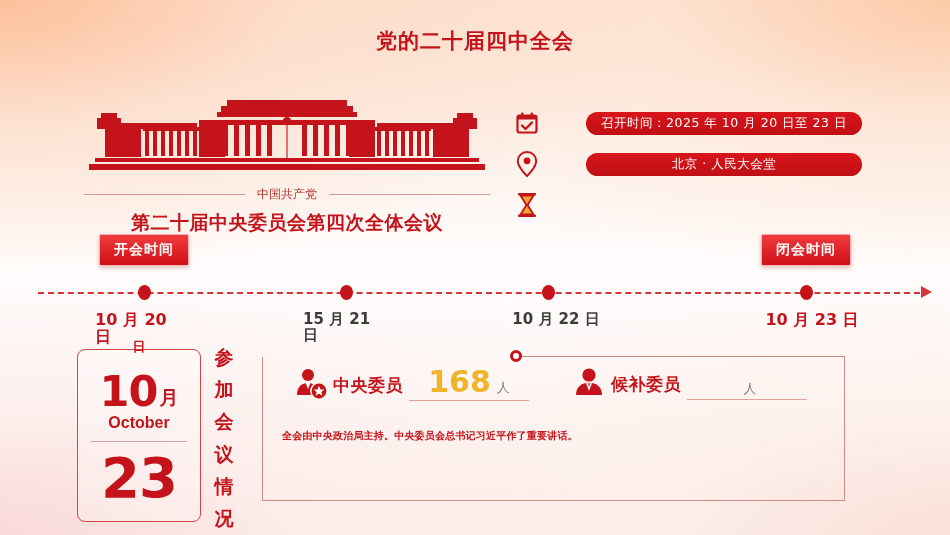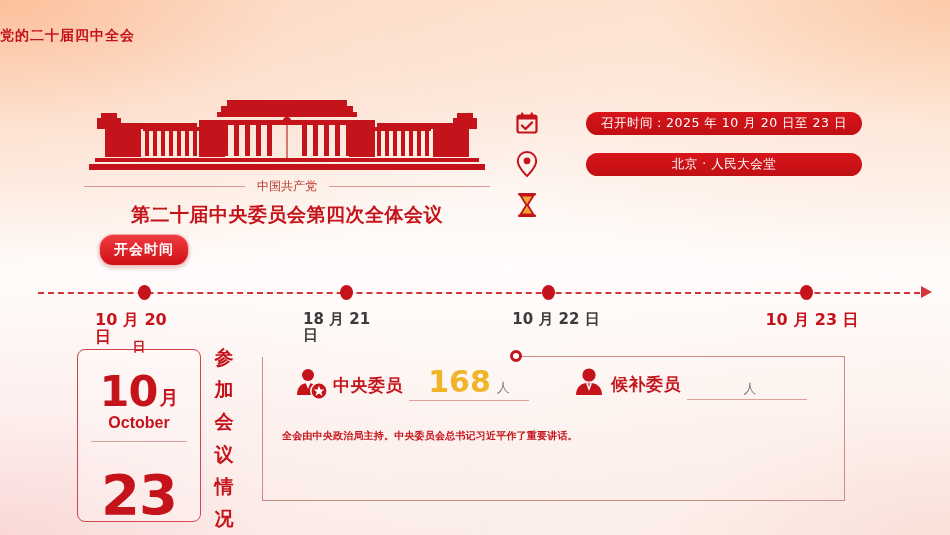--- a/index.html
+++ b/index.html
@@ -14,30 +14,30 @@
     background:
       radial-gradient(120% 90% at 0% 0%, rgba(252,190,152,0.95) 0%, rgba(253,214,190,0.55) 26%, rgba(255,245,240,0.0) 58%),
       radial-gradient(120% 90% at 100% 0%, rgba(252,200,164,0.92) 0%, rgba(254,224,203,0.5) 26%, rgba(255,246,241,0.0) 58%),
       radial-gradient(100% 80% at 0% 100%, rgba(248,206,206,0.65) 0%, rgba(253,232,232,0.35) 30%, rgba(255,250,248,0) 62%),
       radial-gradient(100% 80% at 100% 100%, rgba(249,214,206,0.6) 0%, rgba(254,236,230,0.3) 30%, rgba(255,250,248,0) 62%),
       linear-gradient(180deg,#fde5d6 0%,#fdf2ec 26%,#fffdfc 50%,#fdf4f1 78%,#fbeee9 100%);
   }
 
   
   .title{
-    position:absolute;left:0;right:0;top:27px;
-    font-size:14px;font-weight:bold;color:#c4131a;letter-spacing:1px;
+    position:absolute;left:0;right:0;top:27px;text-align:center;
+    font-size:21px;font-weight:bold;color:#c4131a;letter-spacing:1px;
     font-family:"DejaVu Sans","Liberation Sans",sans-serif;
   }
 
   
   .hall-wrap{position:absolute;left:72px;top:98px;width:430px;}
   .hall-svg{display:block;margin:0 auto;}
   .hall-caption{
-    position:relative;margin-top:0;height:20px;text-align:center;
+    position:relative;margin-top:8px;height:20px;text-align:center;
   }
   .hall-caption .line{
     position:absolute;top:50%;height:1px;background:#d89a90;
   }
   .hall-caption .line.l{left:12px;right:calc(50% + 42px);}
   .hall-caption .line.r{right:12px;left:calc(50% + 42px);}
   .hall-caption span{
     position:relative;display:inline-block;padding:0 8px;
     font-size:12px;color:#b8342b;background:transparent;
   }
@@ -68,21 +68,21 @@
   .tl-arrow{
     position:absolute;right:18px;top:50px;width:0;height:0;
     border-left:11px solid #d4333a;border-top:6px solid transparent;border-bottom:6px solid transparent;
   }
   .tl-dot{
     position:absolute;top:49px;width:13px;height:15px;margin-left:-6px;
     background:#c4131a;border-radius:50%;
   }
   .tl-badge{
     position:absolute;top:-2px;transform:translateX(-50%);
-    padding:6px 14px;border-radius:14px;
+    padding:6px 14px;border-radius:2px;
     background:linear-gradient(180deg,#ef3b3f 0%,#cf1016 100%);
     color:#fff;font-size:14px;font-weight:bold;letter-spacing:1px;
     box-shadow:0 2px 4px rgba(150,20,20,.28);
     border:1px solid rgba(255,255,255,.65);
     font-family:"DejaVu Sans","Liberation Sans",sans-serif;
   }
   .tl-label{
     position:absolute;top:76px;transform:translateX(-50%);
     width:82px;text-align:left;line-height:1.05;
     font-size:15px;font-weight:bold;color:#3b3b3b;
@@ -98,21 +98,21 @@
   }
   .cal-top{margin-top:16px;text-align:center;color:#c4131a;}
   .cal-top .big{font-size:43px;font-weight:bold;letter-spacing:-1px;vertical-align:-2px;
     font-family:"DejaVu Sans","Liberation Sans",sans-serif;}
   .cal-top .yue{font-size:19px;font-weight:bold;margin-left:2px;
     font-family:"DejaVu Sans","Liberation Sans",sans-serif;}
   .cal-en{text-align:center;color:#c4131a;font-size:16px;font-weight:bold;margin-top:-2px;}
   .cal-div{height:1px;background:#dba09e;margin:9px 13px 0;}
   .cal-day{
     text-align:center;color:#c4131a;font-size:56px;font-weight:bold;
-    margin-top:20px;letter-spacing:-1px;
+    margin-top:3px;letter-spacing:-1px;
     font-family:"DejaVu Sans","Liberation Sans",sans-serif;
   }
   .cal-tab{
     position:absolute;left:50%;top:-10px;transform:translateX(-50%);
     width:16px;height:14px;color:#c4131a;font-size:13px;font-weight:bold;
     text-align:center;line-height:14px;
     font-family:"DejaVu Sans","Liberation Sans",sans-serif;
   }
 
   
@@ -287,28 +287,29 @@
         </svg>
       </span>
     </div>
   </div>
 
   <div class="tl">
     <div class="tl-line"></div>
     <div class="tl-arrow"></div>
 
     <div class="tl-badge" style="left:144px">开会时间</div>
+    <div class="tl-badge" style="left:806px">闭会时间</div>
 
     <div class="tl-dot" style="left:144px"></div>
     <div class="tl-dot" style="left:346px"></div>
     <div class="tl-dot" style="left:548px"></div>
     <div class="tl-dot" style="left:806px"></div>
 
     <div class="tl-label hot" style="left:136px">10 月 20 日</div>
-    <div class="tl-label" style="left:344px">18 月 21 日</div>
+    <div class="tl-label" style="left:344px">15 月 21 日</div>
     <div class="tl-label ctr" style="left:556px">10 月 22 日</div>
     <div class="tl-label hot ctr" style="left:812px">10 月 23 日</div>
   </div>
 
   <div class="cal">
     <div class="cal-tab">日</div>
     <div class="cal-top">
       <span class="big">10</span><span class="yue">月</span>
     </div>
     <div class="cal-en">October</div>

